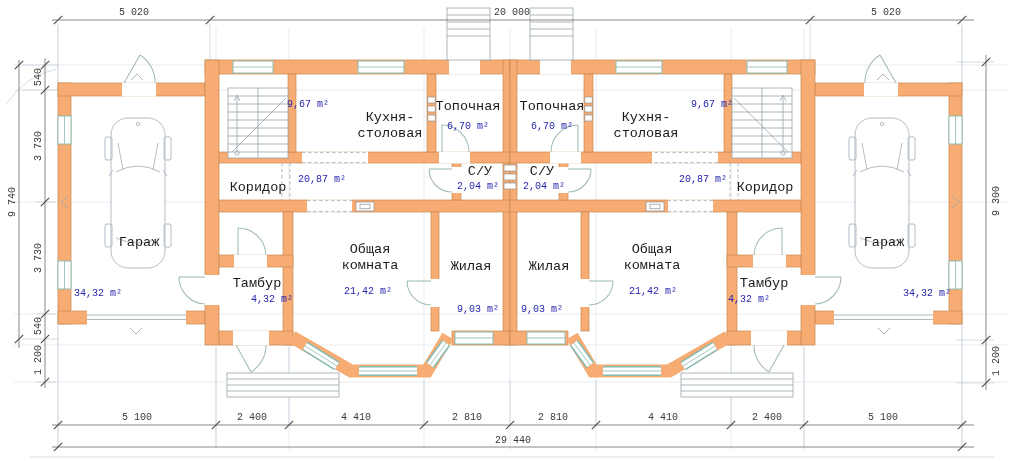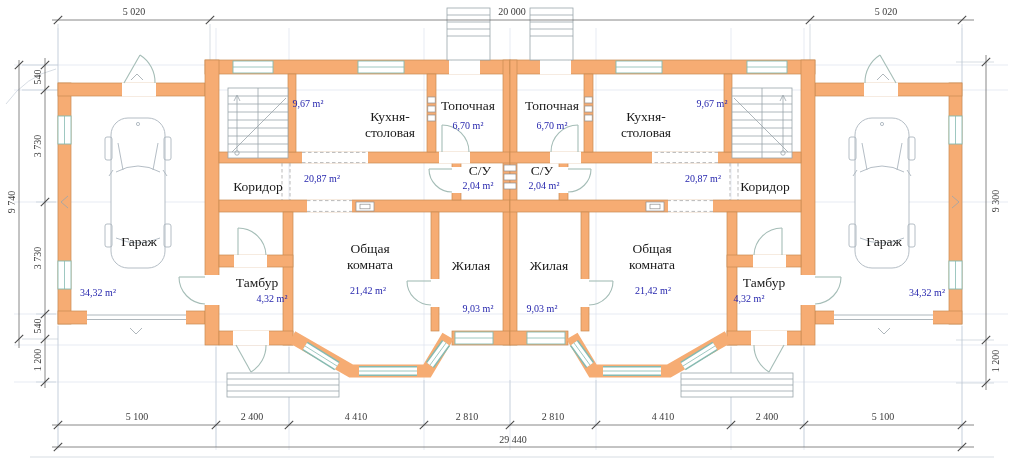--- a/index.html
+++ b/index.html
@@ -1,17 +1,17 @@
 <!DOCTYPE html>
 <html><head>
 <meta charset="utf-8">
 <style>
   html,body{margin:0;padding:0;background:#fff;}
   #stage{position:relative;width:1024px;height:461px;background:#fff;overflow:hidden;
-         font-family:Liberation Serif, serif;}
+         font-family:Liberation Mono, monospace;}
   svg{display:block;}
   .w{fill:#F6AC73;stroke:#C98B51;stroke-width:.7;}
   .wpath{fill:none;stroke:#F6AC73;stroke-width:13;stroke-linejoin:miter;}
   .win{fill:#fff;stroke:#85BAB1;stroke-width:.9;}
   .wl{stroke:#85BAB1;stroke-width:.8;}
   .bayt{stroke:#85BAB1;stroke-width:10;fill:none;}
   .bayw{stroke:#fff;stroke-width:7;fill:none;}
   .gapf{fill:#fff;stroke:none;}
   .door{stroke:#A5BDB7;stroke-width:1.1;fill:none;}
   .thin{stroke:#9AA5AB;stroke-width:.8;fill:none;}

